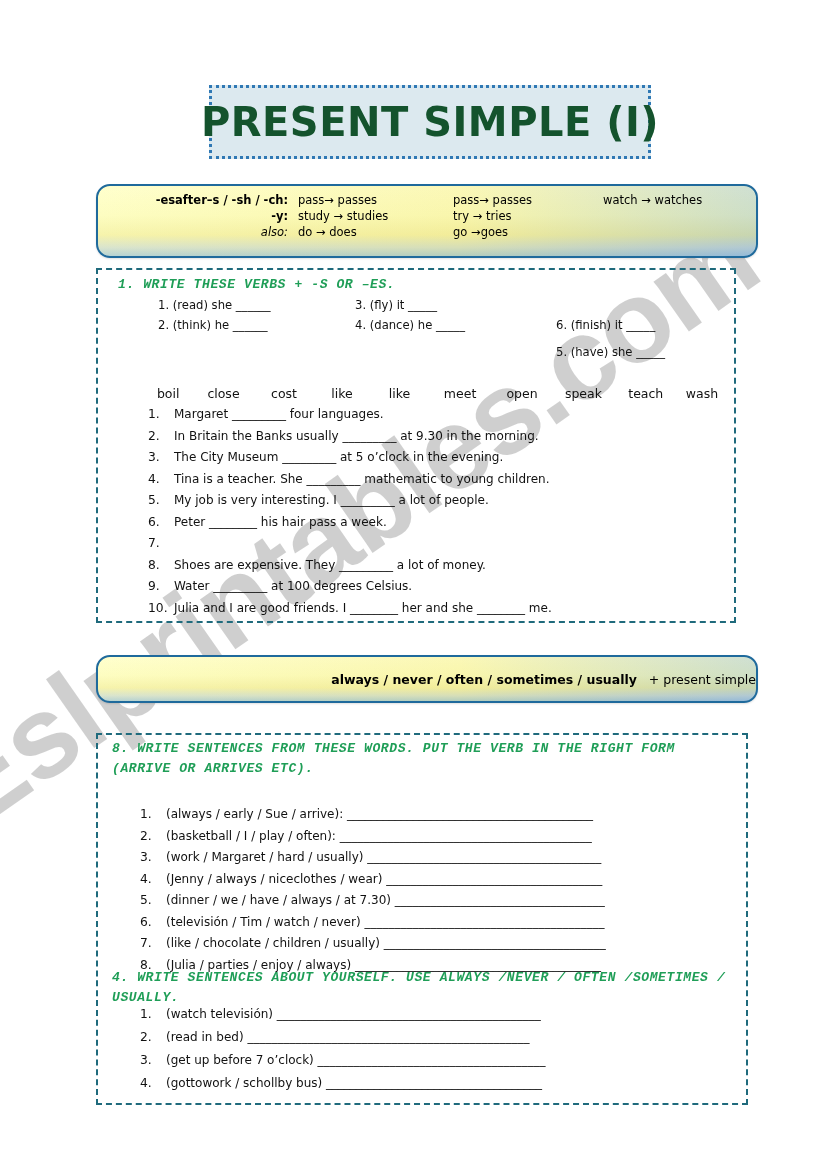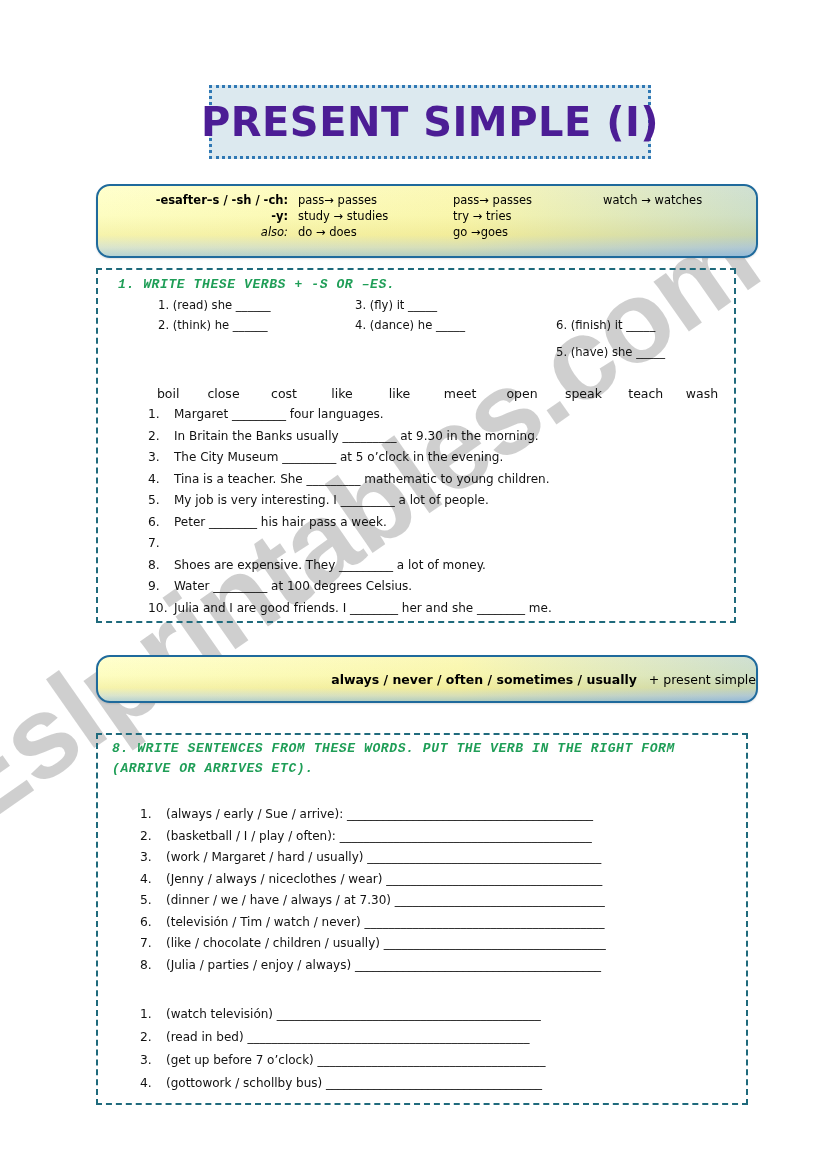--- a/index.html
+++ b/index.html
@@ -58,21 +58,21 @@
     box-sizing: border-box;
     display: flex;
     align-items: center;
     justify-content: center;
     z-index: 10;
   }
   .title-text {
     font-family: "DejaVu Sans", sans-serif;
     font-weight: bold;
     font-size: 40px;
-    color: #4c1d95;
+    color: #14532d;
     letter-spacing: 0.5px;
     white-space: nowrap;
   }
 
   
   .round-box {
     position: absolute;
     box-sizing: border-box;
     border: 2px solid #1f6a9c;
     border-radius: 14px;
@@ -370,20 +370,21 @@
       <div class="num-row">
         <div class="n">7.</div>
         <div class="txt">(like / chocolate / children / usually) _____________________________________</div>
       </div>
       <div class="num-row">
         <div class="n">8.</div>
         <div class="txt">(Julia / parties / enjoy / always) _________________________________________</div>
       </div>
     </div>
 
+    <div class="abs ex-heading wrap" style="left:112px; top:968px; width:634px;">4.  WRITE  SENTENCES  ABOUT  YOURSELF.  USE  ALWAYS  /NEVER  /  OFTEN /SOMETIMES / USUALLY.</div>
 
     <div class="abs" style="left:140px; top:1007px;">
       <div class="num-row" style="margin-bottom:9px;">
         <div class="n">1.</div>
         <div class="txt">(watch televisión) ____________________________________________</div>
       </div>
       <div class="num-row" style="margin-bottom:9px;">
         <div class="n">2.</div>
         <div class="txt">(read in bed) _______________________________________________</div>
       </div>

